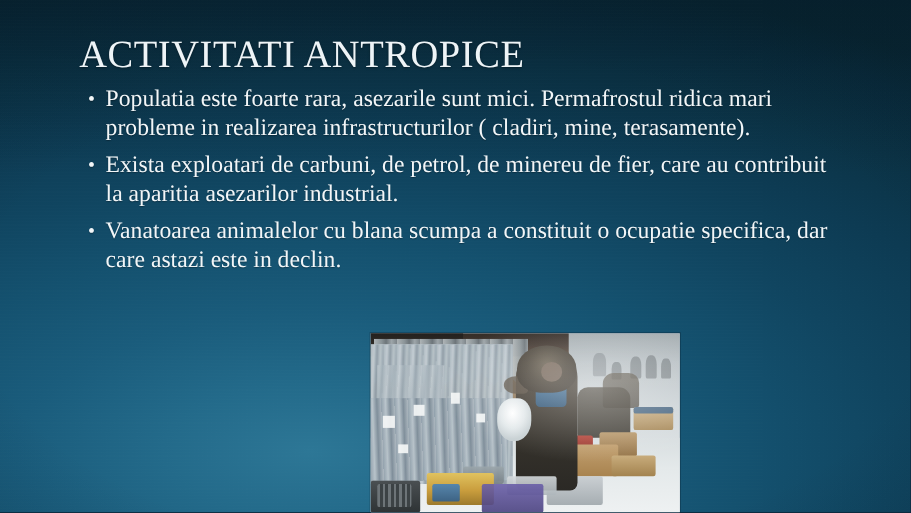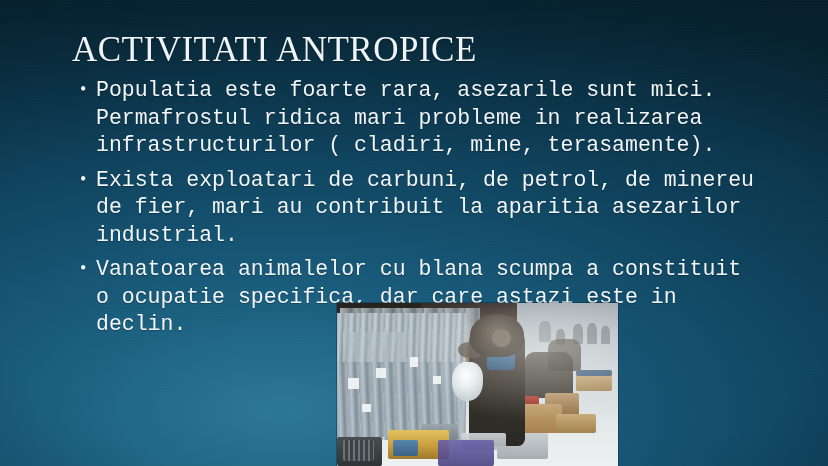--- a/index.html
+++ b/index.html
@@ -101,21 +101,21 @@
     text-align: left;
   }
   .bullet .dot {
     position: absolute;
     left: 2px;
     top: 0;
     font-size: 18px;
     line-height: 26.5px;
     color: #f2f6f8;
   }
-  .bullet .btext { display: inline; font-family: Liberation Mono, monospace; }
+  .bullet .btext { display: inline; }
 
   
   #photo {
     position: absolute;
     left: 337px;
     top: 303px;
     width: 281px;
     height: 163px;
     overflow: hidden;
     background: #b9c4cc;
@@ -305,21 +305,21 @@
 
   <div id="body">
 
     <p class="bullet">
       <span class="dot">•</span>
       <span class="btext">Populatia este foarte rara, asezarile sunt mici. Permafrostul ridica mari probleme in realizarea infrastructurilor ( cladiri, mine, terasamente).</span>
     </p>
 
     <p class="bullet">
       <span class="dot">•</span>
-      <span class="btext">Exista exploatari de carbuni, de petrol, de minereu de fier, mari au contribuit la aparitia asezarilor industrial.</span>
+      <span class="btext">Exista exploatari de carbuni, de petrol, de minereu de fier, care au contribuit la aparitia asezarilor industrial.</span>
     </p>
 
     <p class="bullet">
       <span class="dot">•</span>
       <span class="btext">Vanatoarea animalelor cu blana scumpa a constituit o ocupatie specifica, dar care astazi este in declin.</span>
     </p>
 
   </div>
 
   <div id="photo" title="Outdoor frozen fish market in deep snow; rows of frozen fish standing upright on stalls, a person in a heavy fur-hooded parka holding a white bag, cardboard boxes of goods and distant figures in the snowy haze.">

